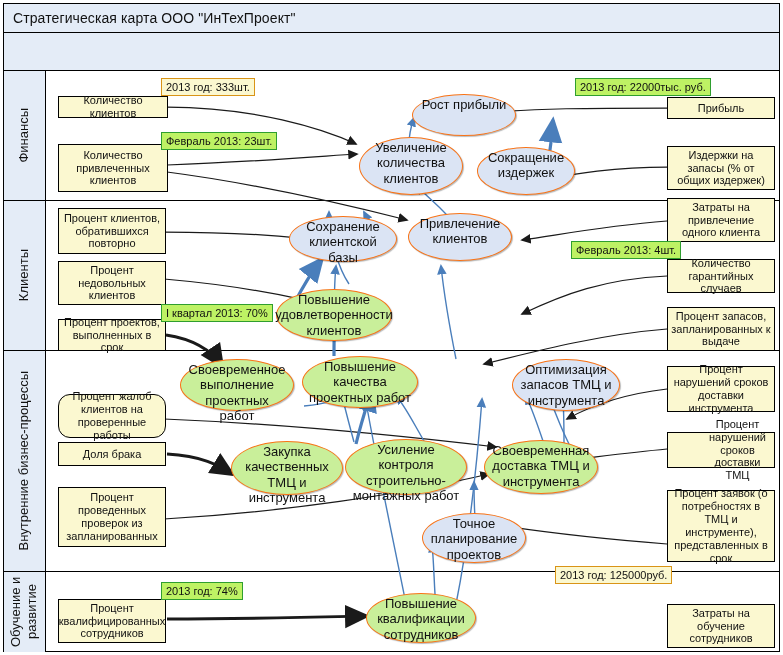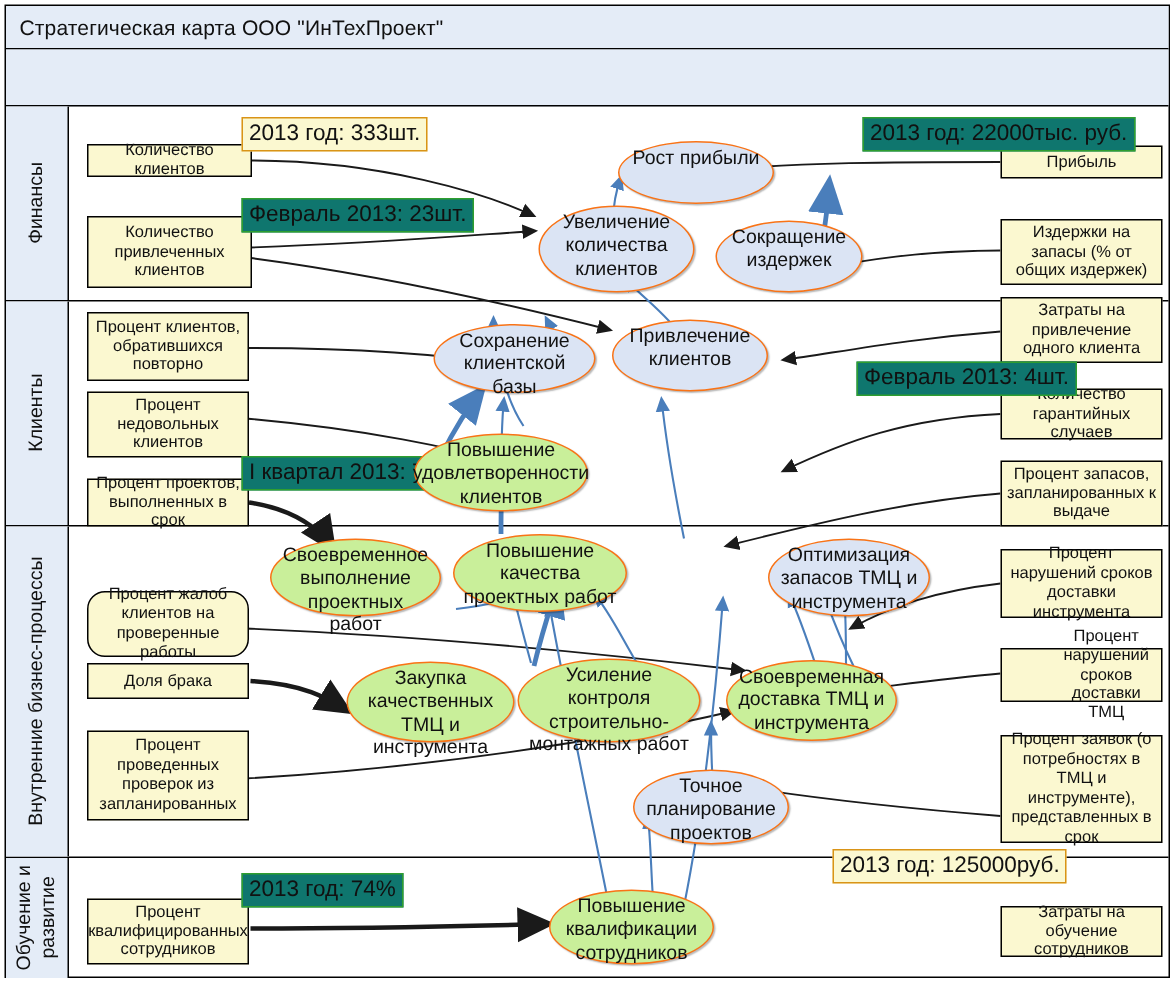--- a/index.html
+++ b/index.html
@@ -116,29 +116,29 @@
     color: #111;
     padding: 2px 6px;
     box-shadow: 1px 1px 1px rgba(0,0,0,.28);
   }
   .goal.blue  { background: #dbe4f4; }
   .goal.green { background: #c9ef9a; }
 
   
   .tag {
     position: absolute;
-    font-size: 15px;
+    font-size: 11px;
     line-height: 1.1;
     color: #111;
     padding: 2px 4px;
     white-space: nowrap;
     border: 1px solid #000;
   }
   .tag.orange { background: #fbf8d0; border-color: #d99417; }
-  .tag.green  { background: #0f766e; border-color: #2f9e2f; }
+  .tag.green  { background: #bef264; border-color: #2f9e2f; }
 </style>
 </head>
 <body>
 
 <div id="root">
   <div class="frame">
 
     <div class="title-bar">
       <span>Стратегическая карта ООО "ИнТехПроект"</span>
     </div>
@@ -343,21 +343,21 @@
       <span>Процент квалифицированных сотрудников</span>
     </div>
     <div class="tag green" style="left:157px;top:578px;">
       <span>2013 год: 74%</span>
     </div>
 
     <div class="goal green" style="left:362px;top:589px;width:110px;height:50px;">
       <span>Повышение квалификации сотрудников</span>
     </div>
 
-    <div class="mbox" style="left:663px;top:600px;width:108px;height:34px;">
+    <div class="mbox" style="left:663px;top:600px;width:108px;height:44px;">
       <span>Затраты на обучение сотрудников</span>
     </div>
     <div class="tag orange" style="left:551px;top:562px;">
       <span>2013 год: 125000руб.</span>
     </div>
 
   </div>
 </div>
 
 </body></html>

